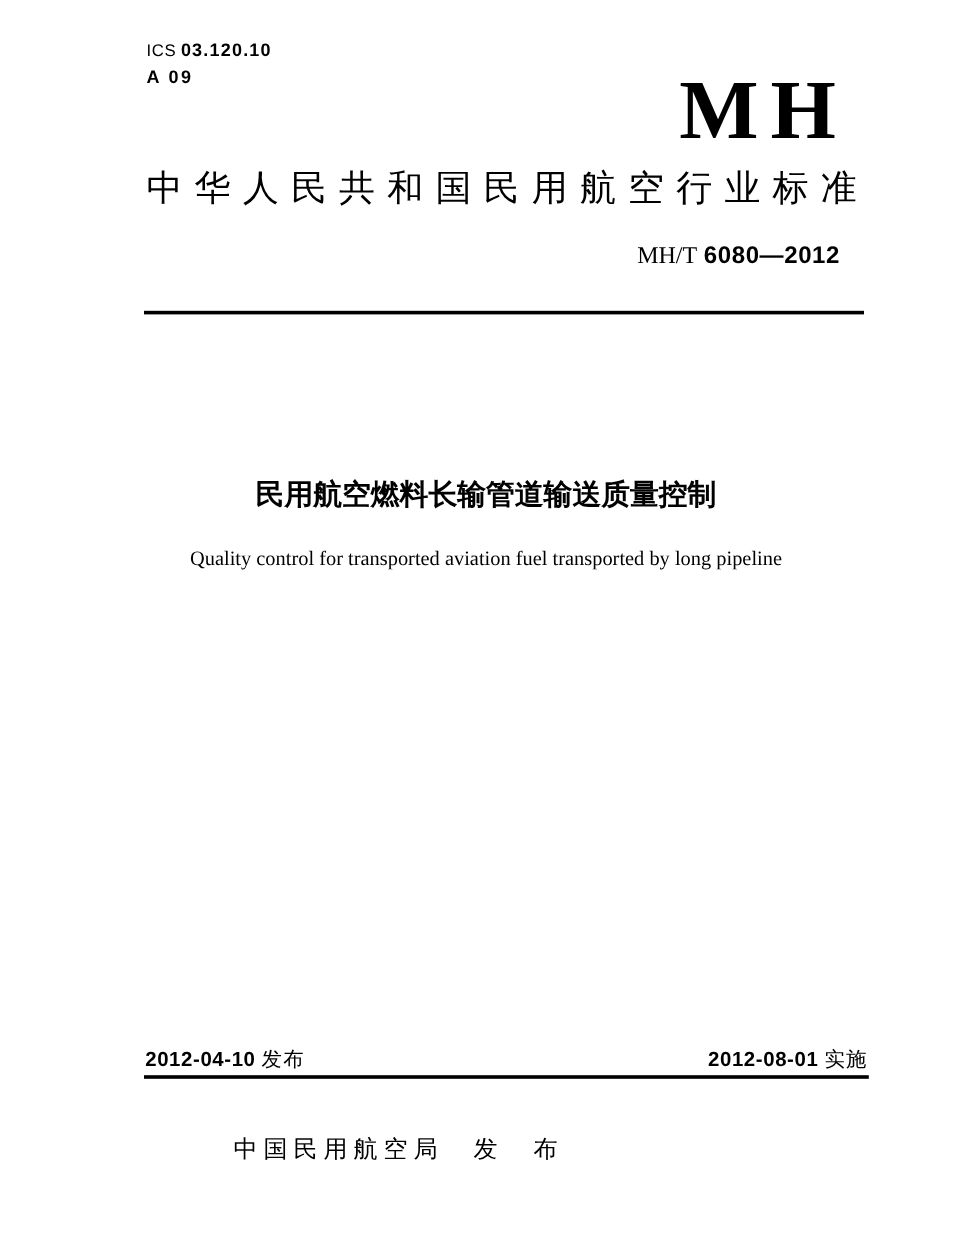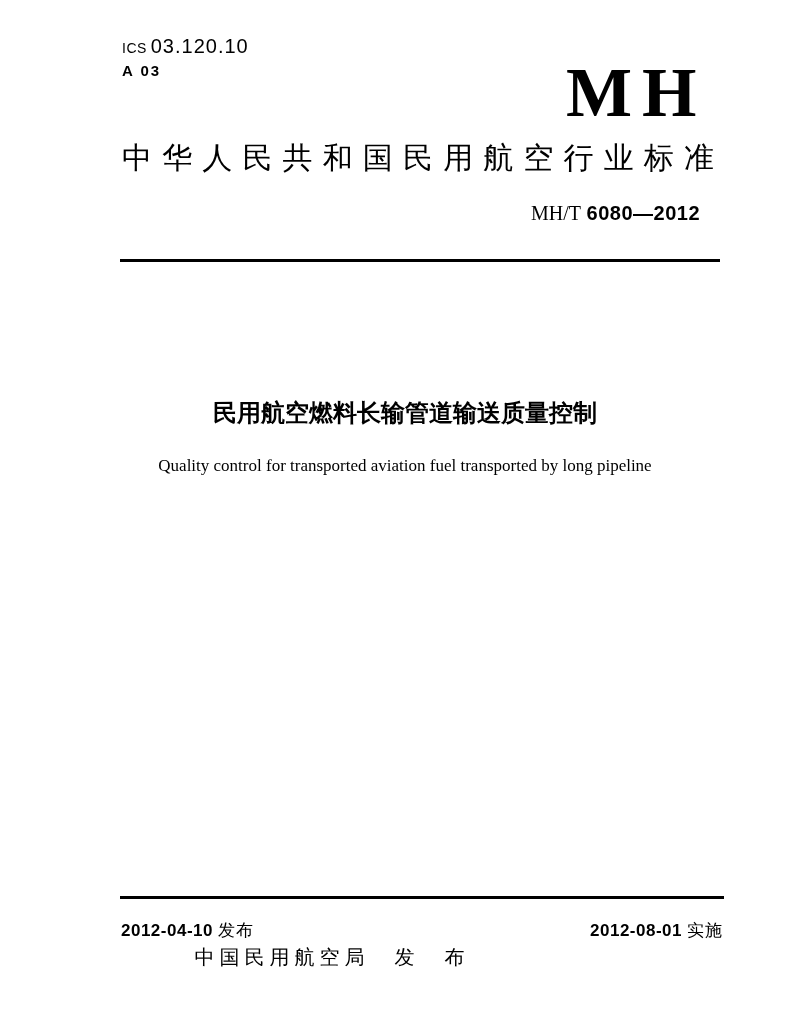--- a/index.html
+++ b/index.html
@@ -9,21 +9,21 @@
     background: #ffffff;
     color: #000000;
     font-family: "Liberation Sans", sans-serif;
     overflow: hidden;
   }
 
   
   .ics-block { position: absolute; left: 122px; top: 34px; line-height: 1.25; }
   .ics-line1 { font-size: 14px; }
   .ics-label { font-family: Liberation Sans, sans-serif; font-weight: normal; letter-spacing: 0.5px; }
-  .ics-code { font-weight: normal; font-size: 20px; letter-spacing: 1px; }
+  .ics-code { font-weight: bold; font-size: 15px; letter-spacing: 1px; }
   .class-code { font-weight: bold; font-size: 15px; letter-spacing: 2px; margin-top: 3px; }
 
   
   .mh-logo {
     position: absolute; left: 566px; top: 58px;
     font-family: "Liberation Serif", serif;
     font-weight: bold; font-size: 70px; line-height: 1;
     letter-spacing: 10px;
   }
 
@@ -56,41 +56,41 @@
   .doc-title-en {
     position: absolute; left: 105px; top: 456px; width: 600px;
     text-align: center; font-family: "Liberation Serif", serif;
     font-size: 17px; font-weight: normal; white-space: nowrap;
   }
 
   
   .footer-dates {
     position: absolute; left: 121px; top: 872px; width: 602px;
     display: flex; justify-content: space-between;
-    font-size: 17px; line-height: 1.3; margin-top: 48px;
+    font-size: 17px; line-height: 1.3;
   }
   .date-num { font-weight: bold; letter-spacing: 0.5px; }
   .date-label { font-weight: normal; font-size: 17px; margin-left: 5px; letter-spacing: 1px; }
 
   
   .publisher {
     position: absolute; left: 0; top: 944px; width: 664px;
     text-align: center; font-size: 20px; letter-spacing: 5px;
     white-space: pre; font-weight: normal;
   }
 </style>
 </head>
 <body>
 
 <div class="ics-block">
   <div class="ics-line1">
     <span class="ics-label">ICS</span>
     <span class="ics-code">03.120.10</span>
   </div>
-  <div class="class-code">A 03</div>
+  <div class="class-code">A 09</div>
 </div>
 
 <div class="mh-logo">MH</div>
 
 <div class="national-heading char-justify">
     <span>中</span>
     <span>华</span>
     <span>人</span>
     <span>民</span>
     <span>共</span>

